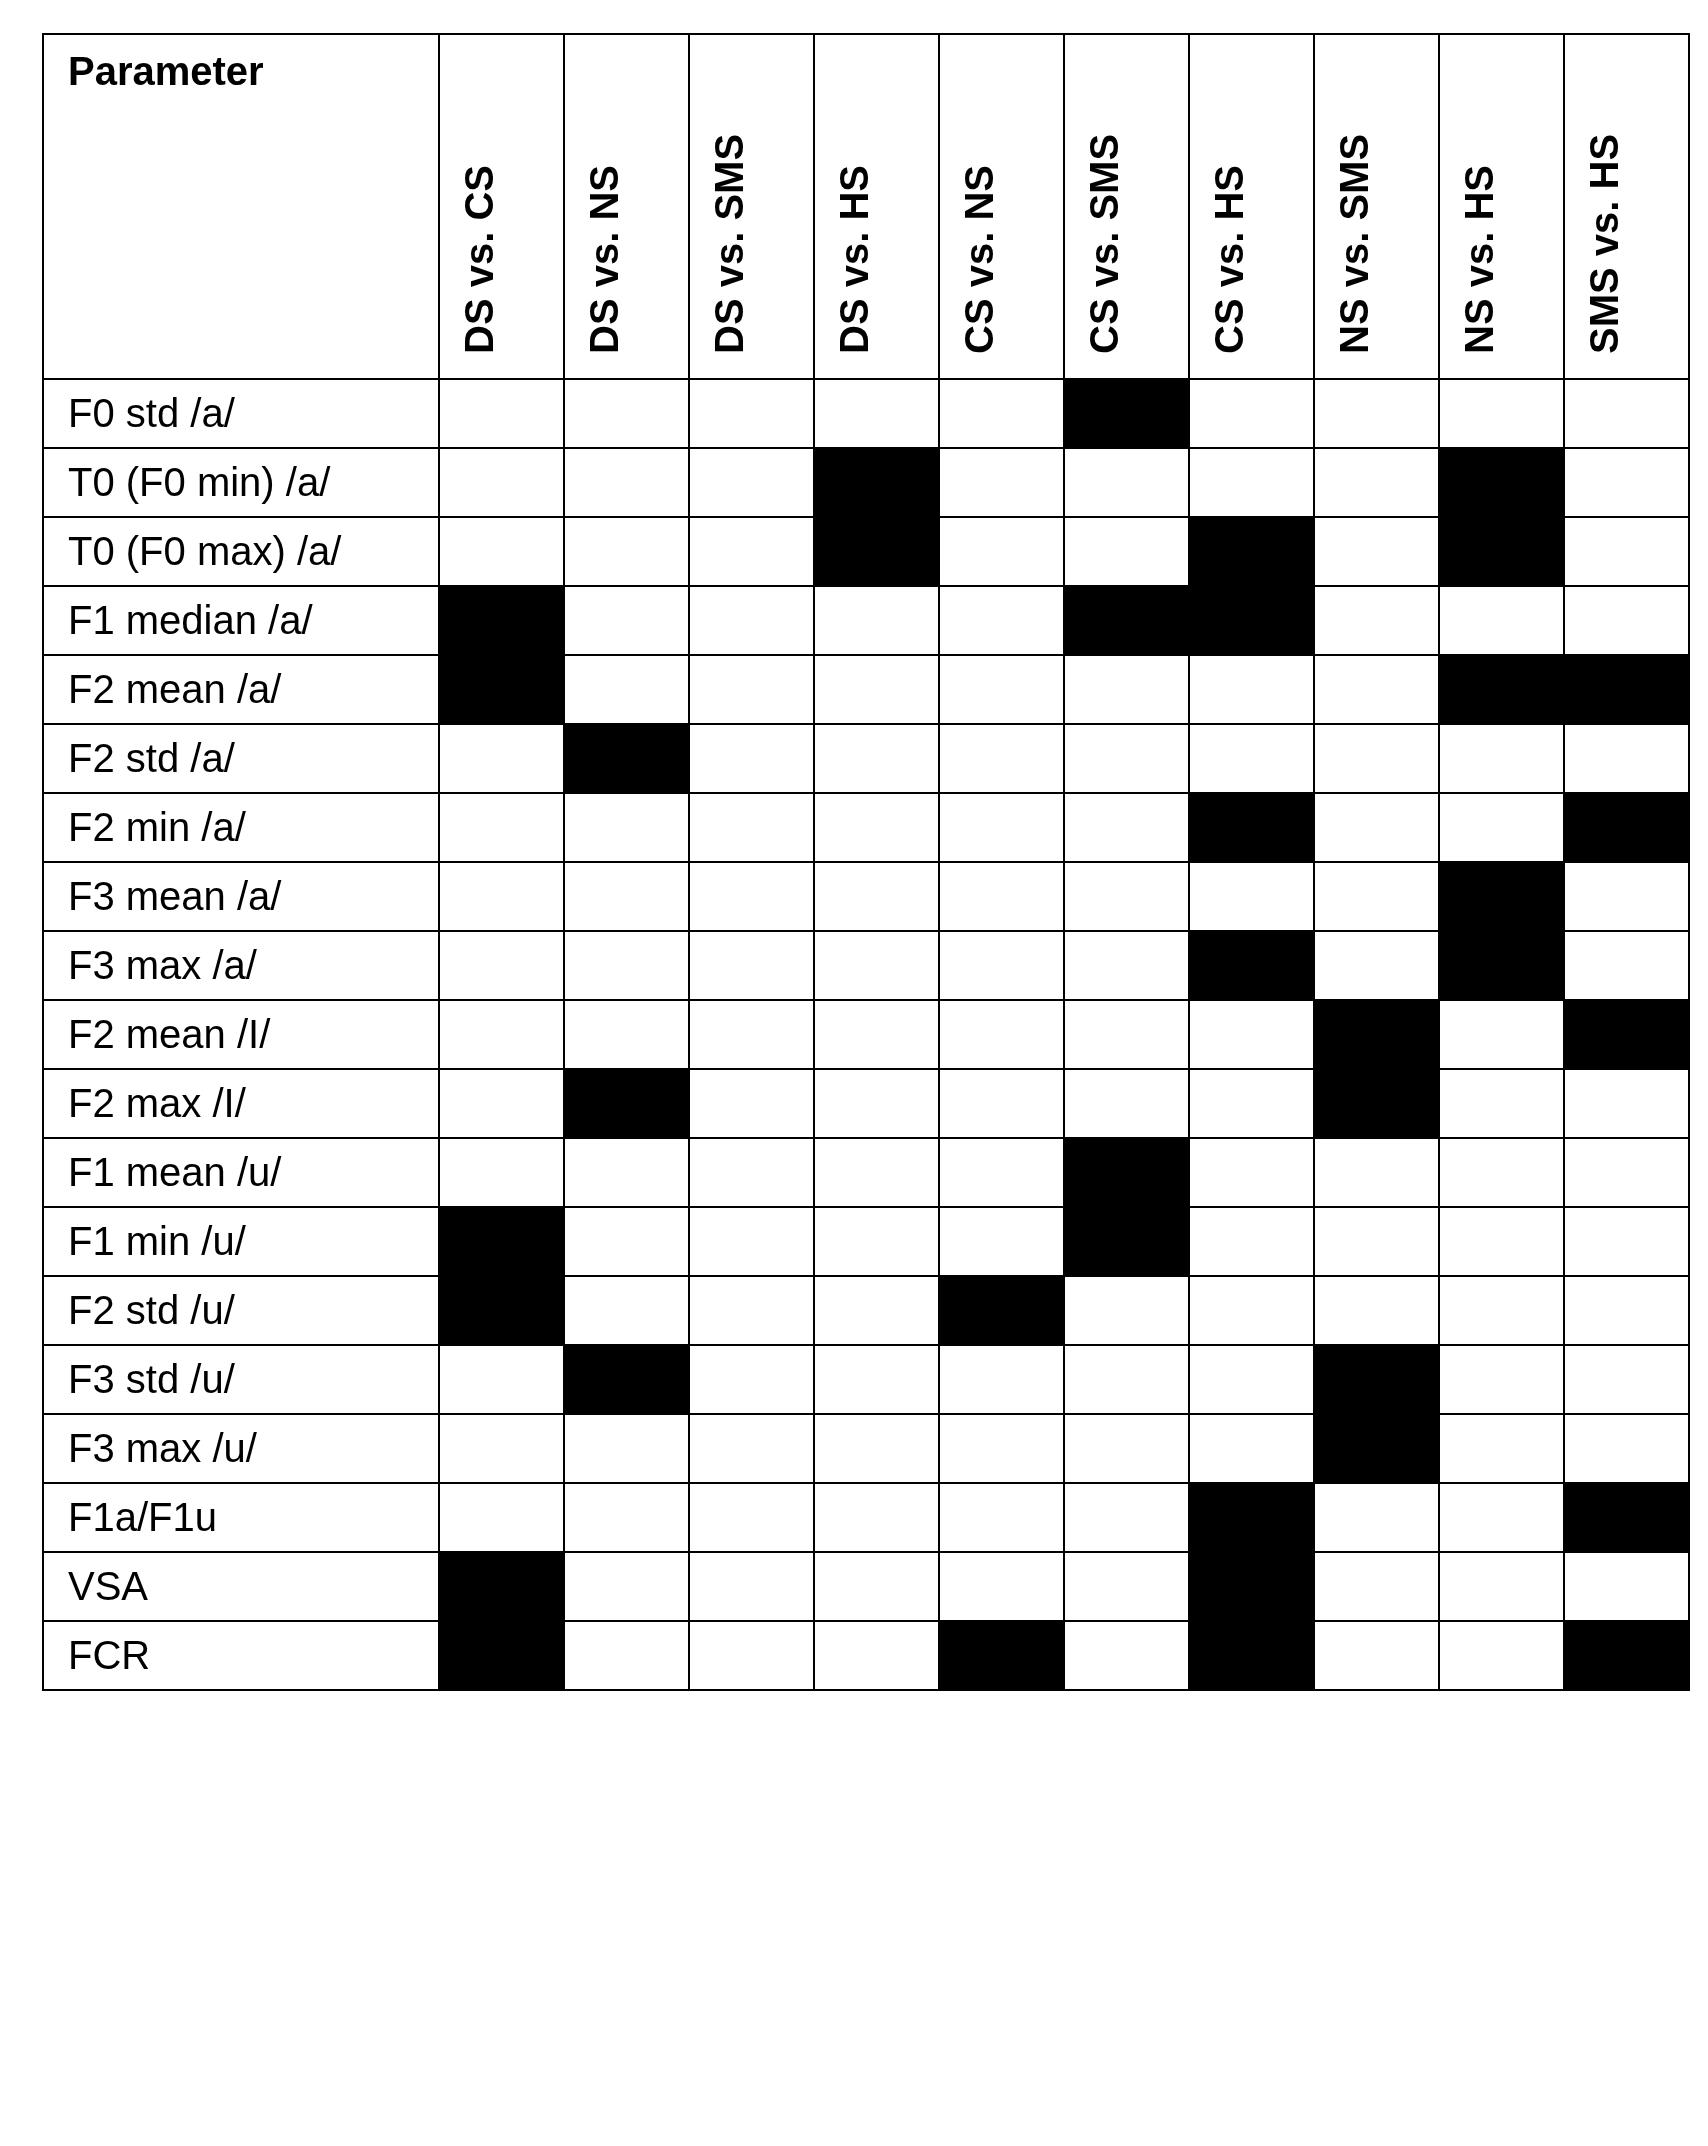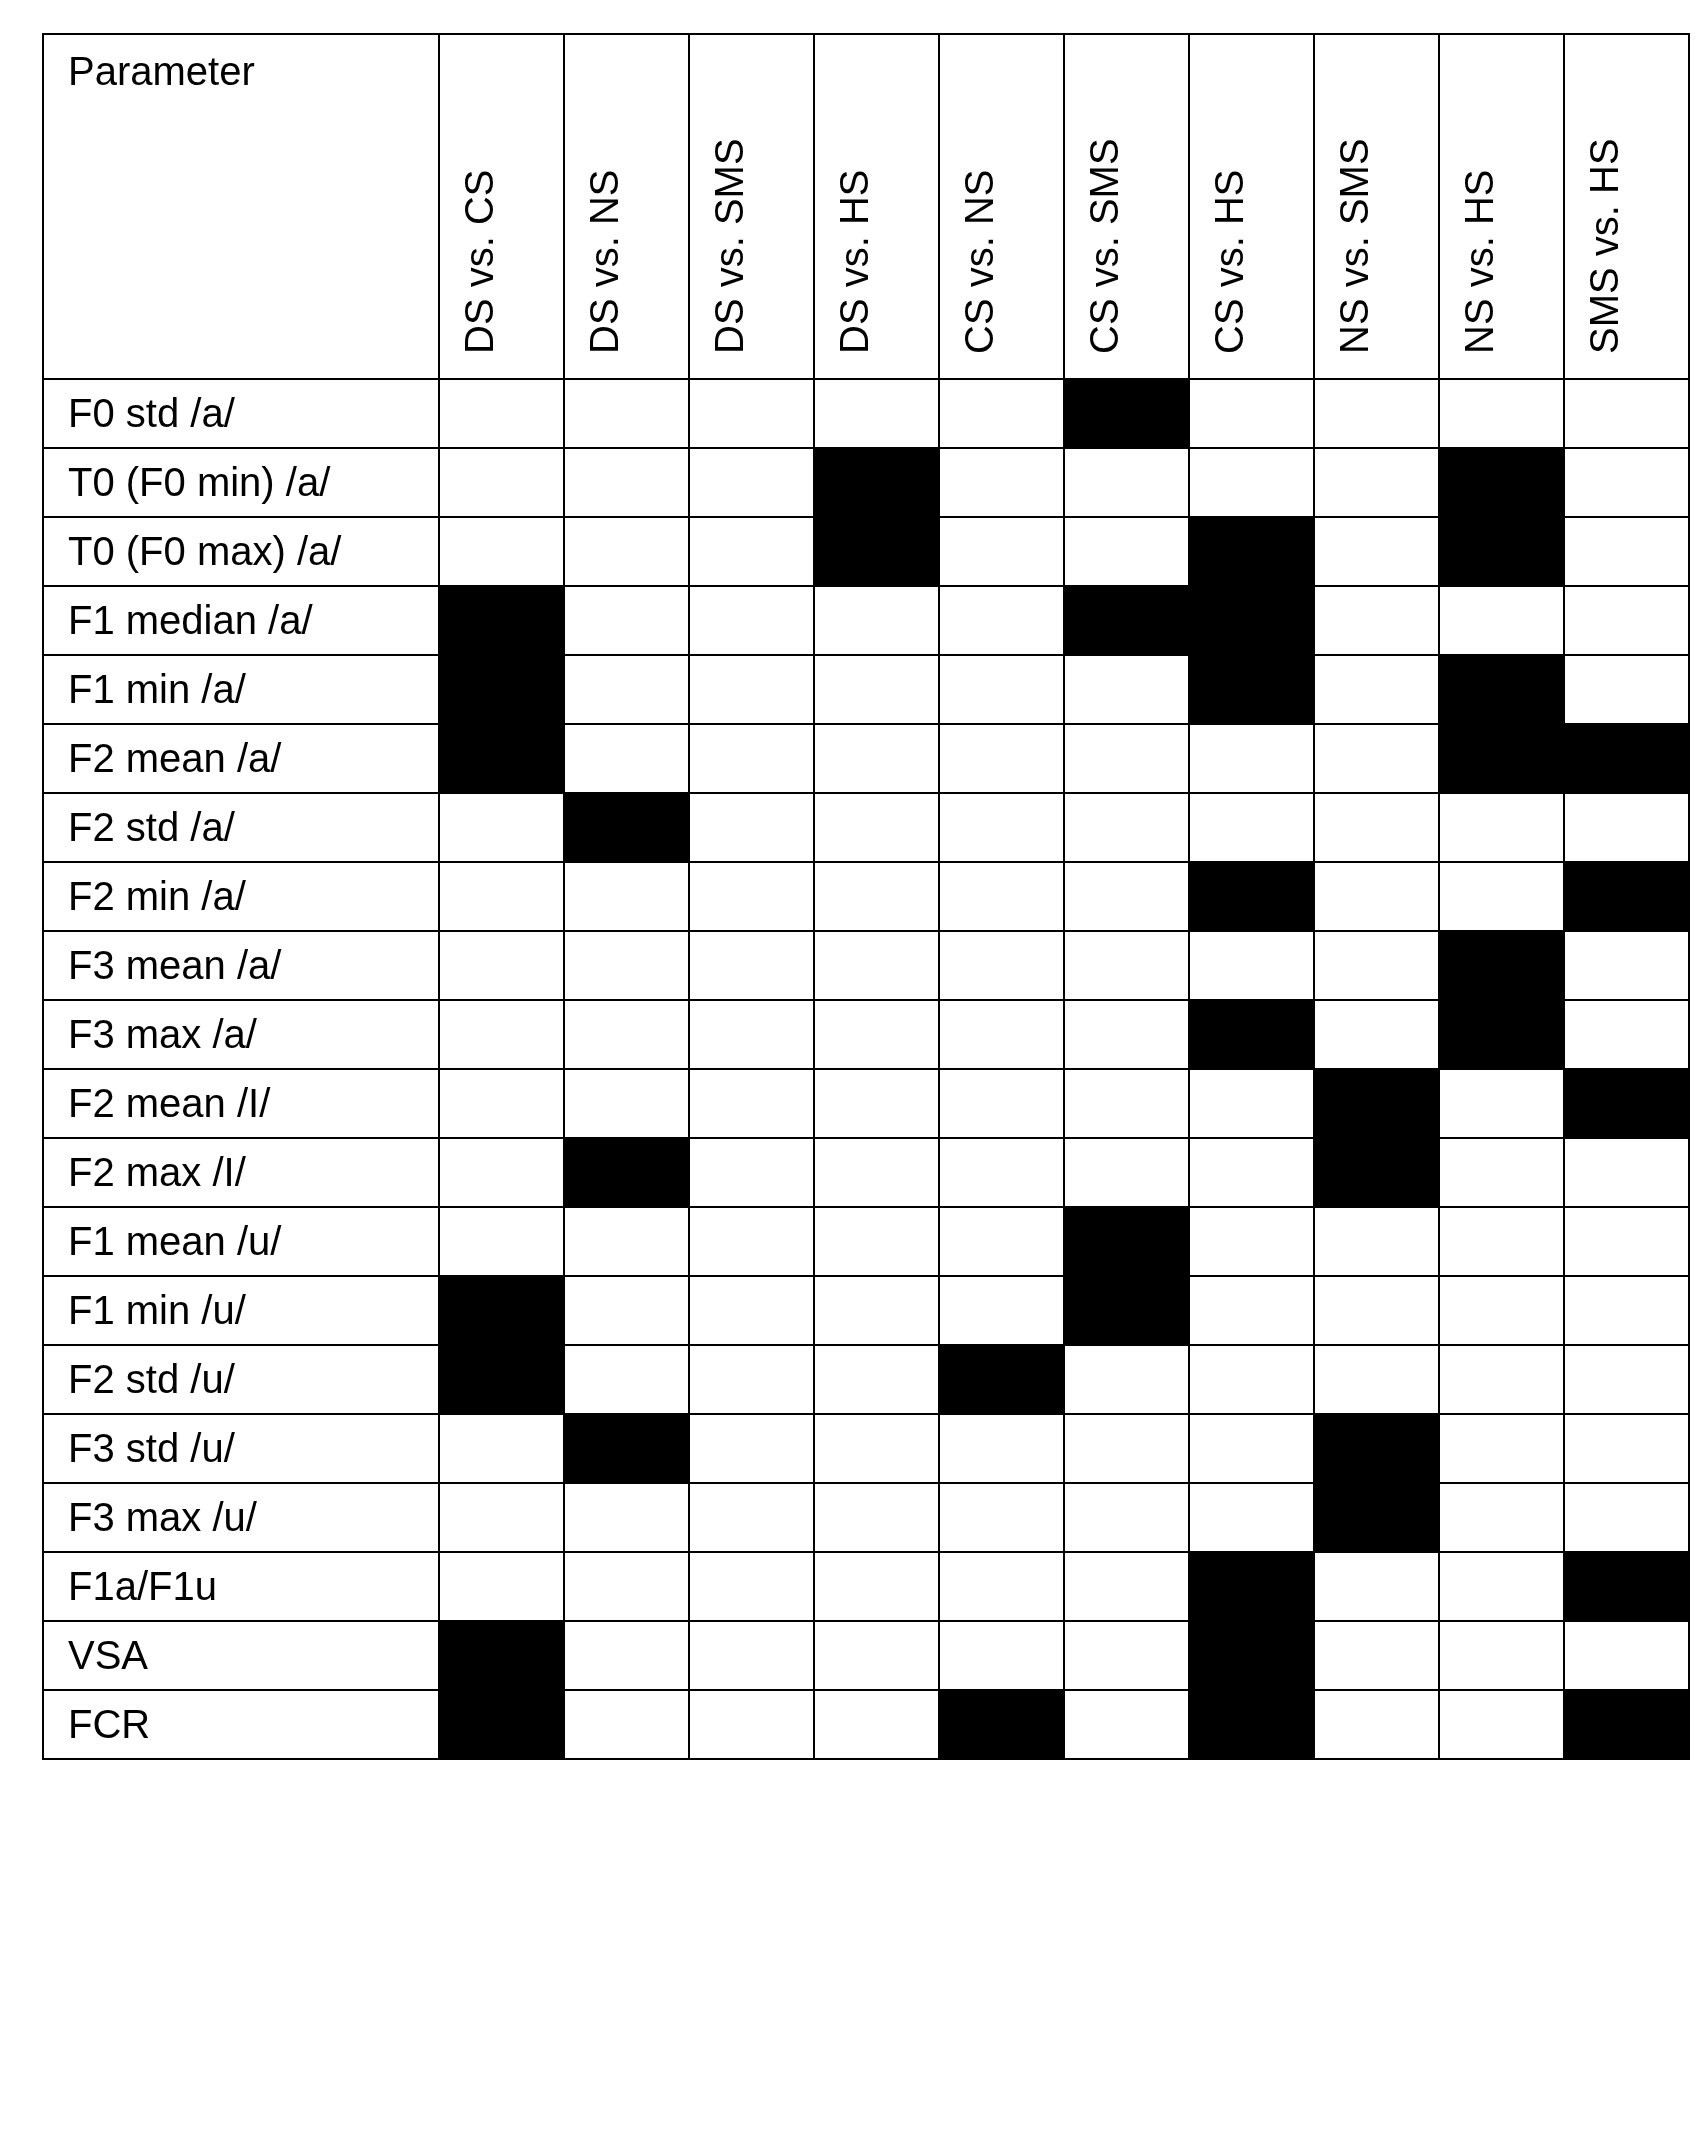--- a/index.html
+++ b/index.html
@@ -1,21 +1,21 @@
 <!DOCTYPE html>
 <html><head>
 <meta charset="utf-8">
 <style>
   html, body { margin: 0; padding: 0; background: #ffffff; }
   body { width: 1708px; height: 2146px; position: relative; overflow: hidden;
          font-family: "Liberation Sans", "DejaVu Sans", sans-serif; color: #000; }
   #tbl { position: absolute; left: 42px; top: 33px; border-collapse: collapse;
          table-layout: fixed; }
   #tbl td, #tbl th { border: 2px solid #000; padding: 0; box-sizing: border-box; }
-  #tbl th { height: 345px; font-weight: normal; vertical-align: top; }
+  #tbl th { height: 345px; font-weight: bold; vertical-align: top; }
   #tbl th.param { width: 396px; text-align: left; font-size: 40px; padding: 14px 0 0 24px; }
   #tbl th.cmp { width: 125px; position: relative; }
   #tbl th.cmp span { position: absolute; left: 50%; bottom: 28px;
          transform: translateX(-50%) rotate(-90deg); transform-origin: center;
          white-space: nowrap; font-size: 40px; display: block; }
   #tbl th.cmp .rot { position: absolute; left: 0; right: 0; bottom: 24px; height: 299px; }
   #tbl th.cmp .rot span { position: absolute; left: 50%; bottom: 0;
          transform: translate(-50%, 0) rotate(-90deg) translateX(50%);
          transform-origin: center bottom; }
   #tbl td { height: 69px; }
@@ -129,33 +129,20 @@
         <td class="cell"></td>
         <td class="cell"></td>
         <td class="cell"></td>
         <td class="cell on"></td>
         <td class="cell on"></td>
         <td class="cell"></td>
         <td class="cell"></td>
         <td class="cell"></td>
       </tr>
       <tr>
-        <td class="label">F1 min /a/</td>
-        <td class="cell on"></td>
-        <td class="cell"></td>
-        <td class="cell"></td>
-        <td class="cell"></td>
-        <td class="cell"></td>
-        <td class="cell"></td>
-        <td class="cell on"></td>
-        <td class="cell"></td>
-        <td class="cell on"></td>
-        <td class="cell"></td>
-      </tr>
-      <tr>
         <td class="label">F2 mean /a/</td>
         <td class="cell on"></td>
         <td class="cell"></td>
         <td class="cell"></td>
         <td class="cell"></td>
         <td class="cell"></td>
         <td class="cell"></td>
         <td class="cell"></td>
         <td class="cell"></td>
         <td class="cell on"></td>

